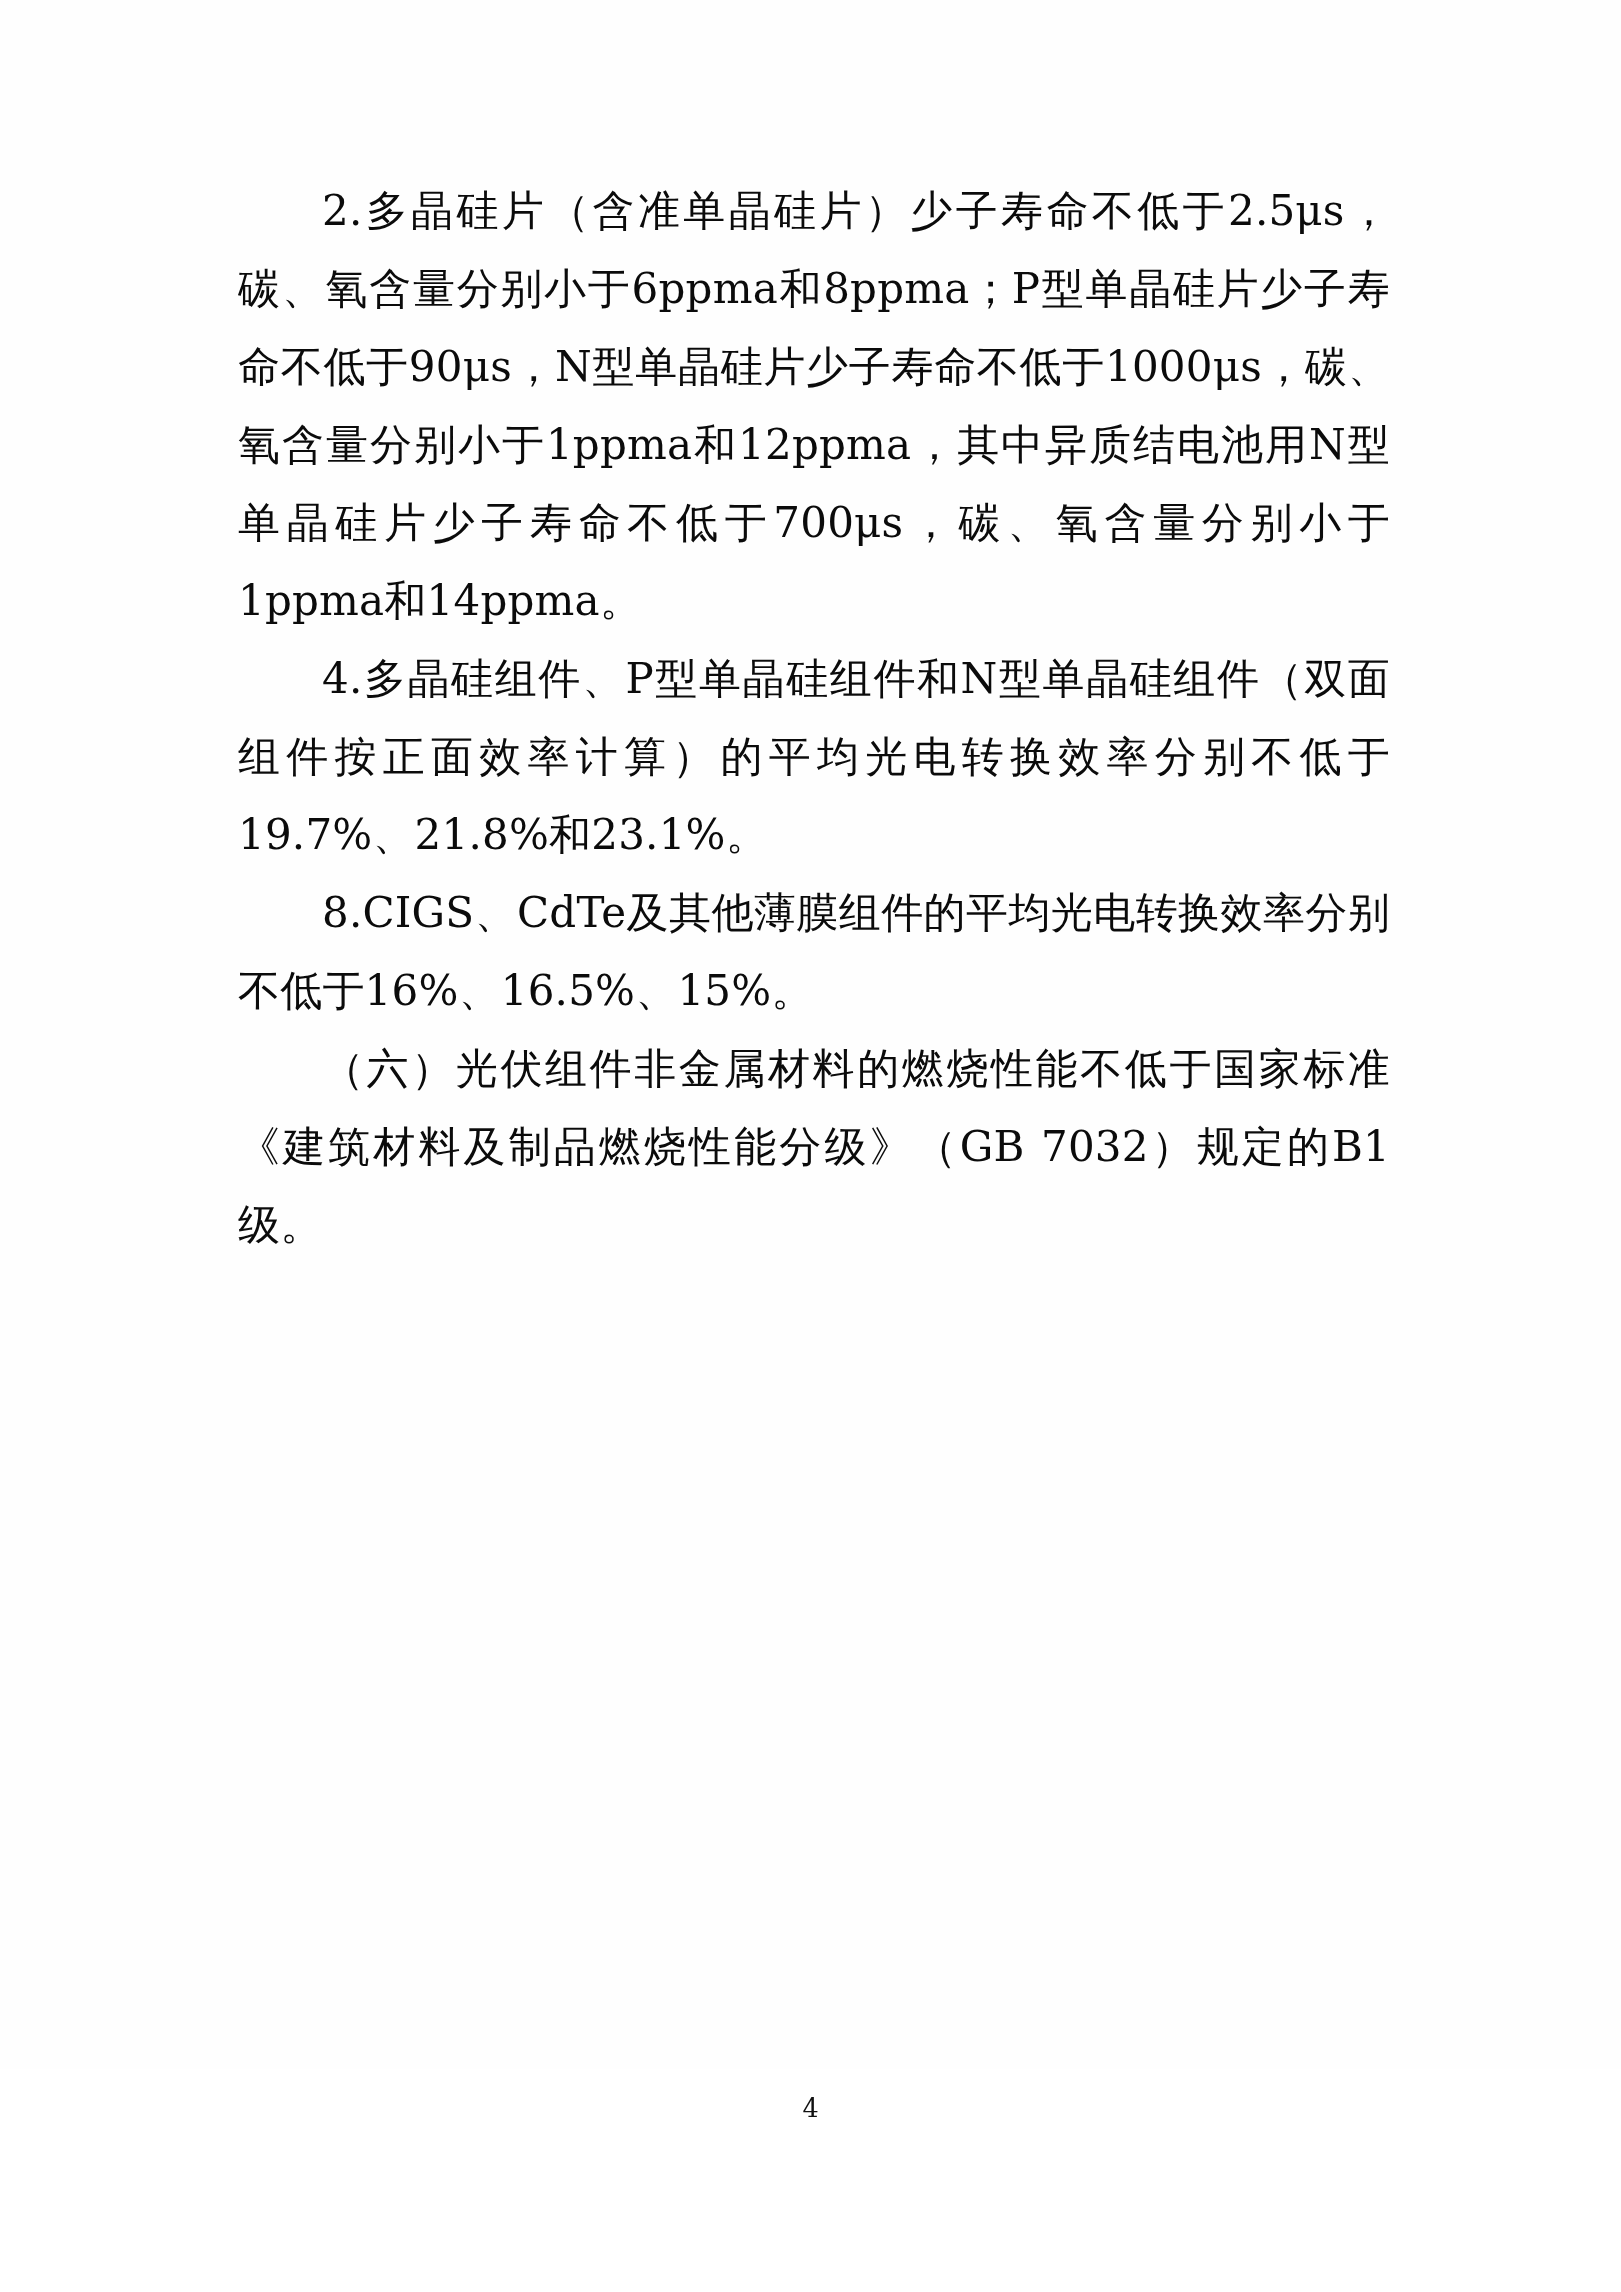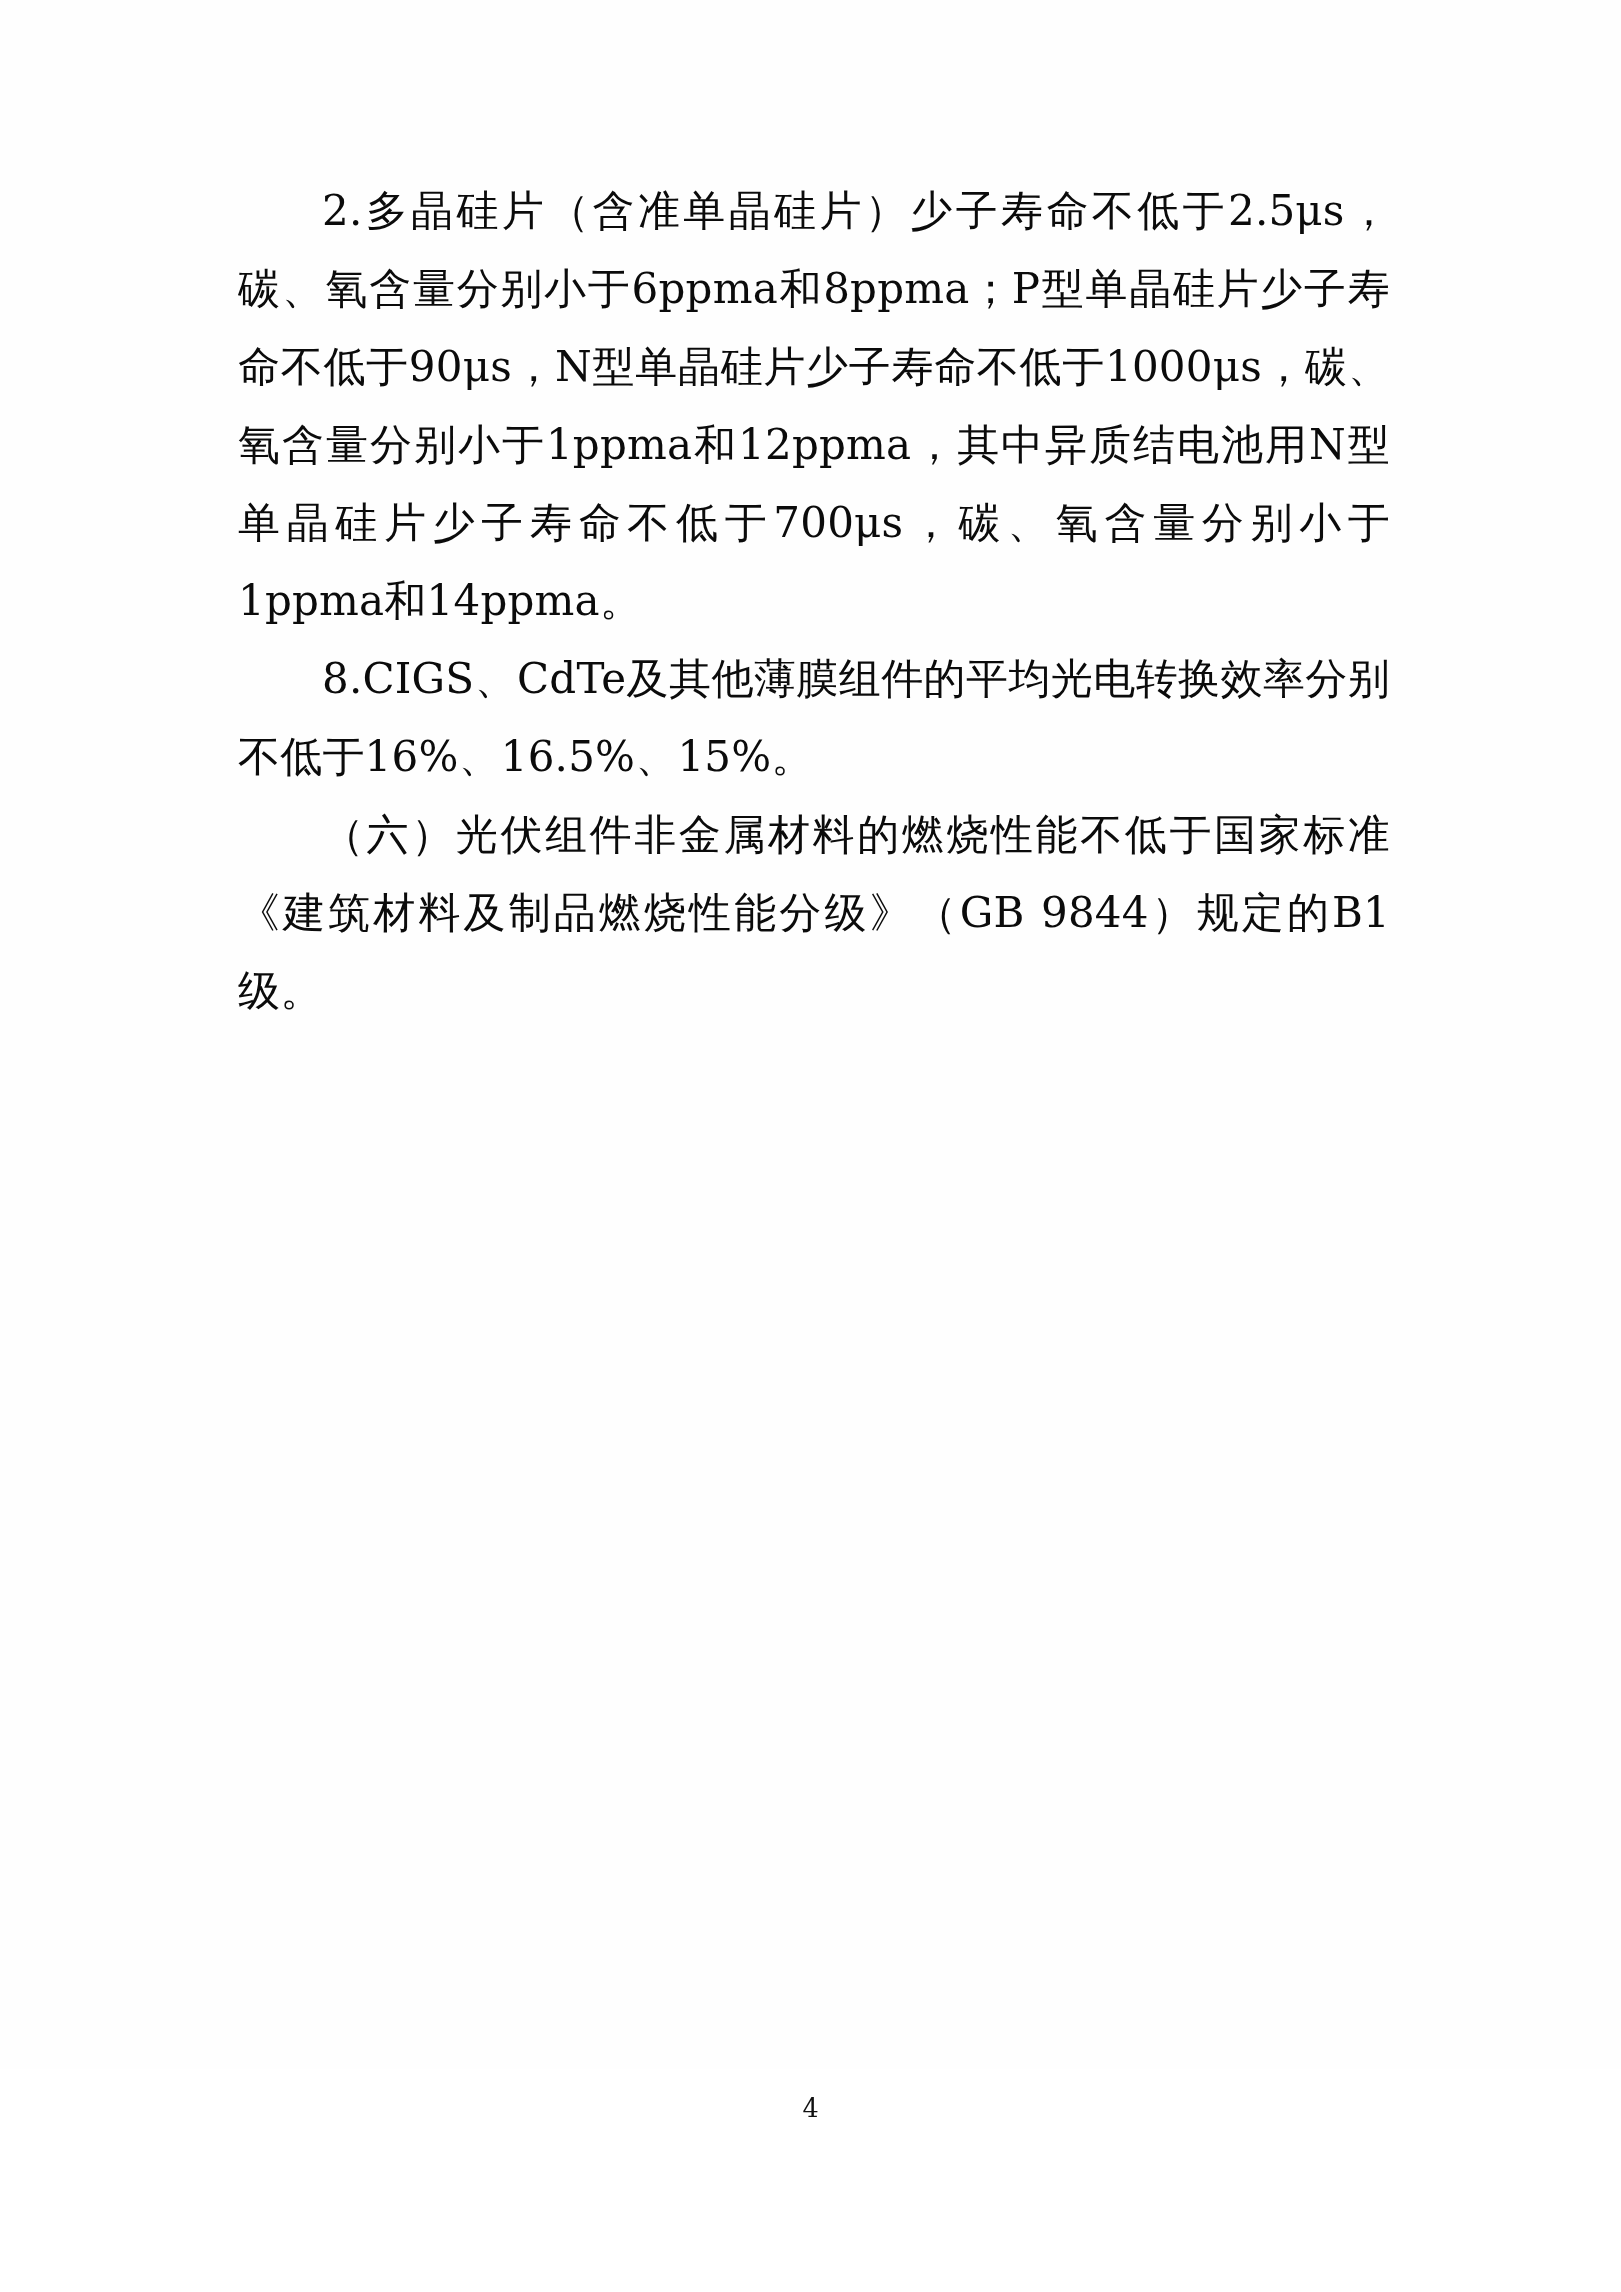--- a/index.html
+++ b/index.html
@@ -61,20 +61,21 @@
     color: #111;
   }
 </style>
 </head>
 <body>
 
 <div class="page">
   <div class="content">
 
     <p class="para indent">2.多晶硅片（含准单晶硅片）少子寿命不低于2.5μs，碳、氧含量分别小于6ppma和8ppma；P型单晶硅片少子寿命不低于90μs，N型单晶硅片少子寿命不低于1000μs，碳、氧含量分别小于1ppma和12ppma，其中异质结电池用N型单晶硅片少子寿命不低于700μs，碳、氧含量分别小于1ppma和14ppma。</p>
+    <p class="para indent">4.多晶硅组件、P型单晶硅组件和N型单晶硅组件（双面组件按正面效率计算）的平均光电转换效率分别不低于19.7%、21.8%和23.1%。</p>
     <p class="para indent">8.CIGS、CdTe及其他薄膜组件的平均光电转换效率分别不低于16%、16.5%、15%。</p>
-    <p class="para indent">（六）光伏组件非金属材料的燃烧性能不低于国家标准《建筑材料及制品燃烧性能分级》（GB 9844）规定的B1级。</p>
+    <p class="para indent">（六）光伏组件非金属材料的燃烧性能不低于国家标准《建筑材料及制品燃烧性能分级》（GB 7032）规定的B1级。</p>
 
   </div>
 
   <div class="page-number">4</div>
 </div>
 
 
 </body></html>

